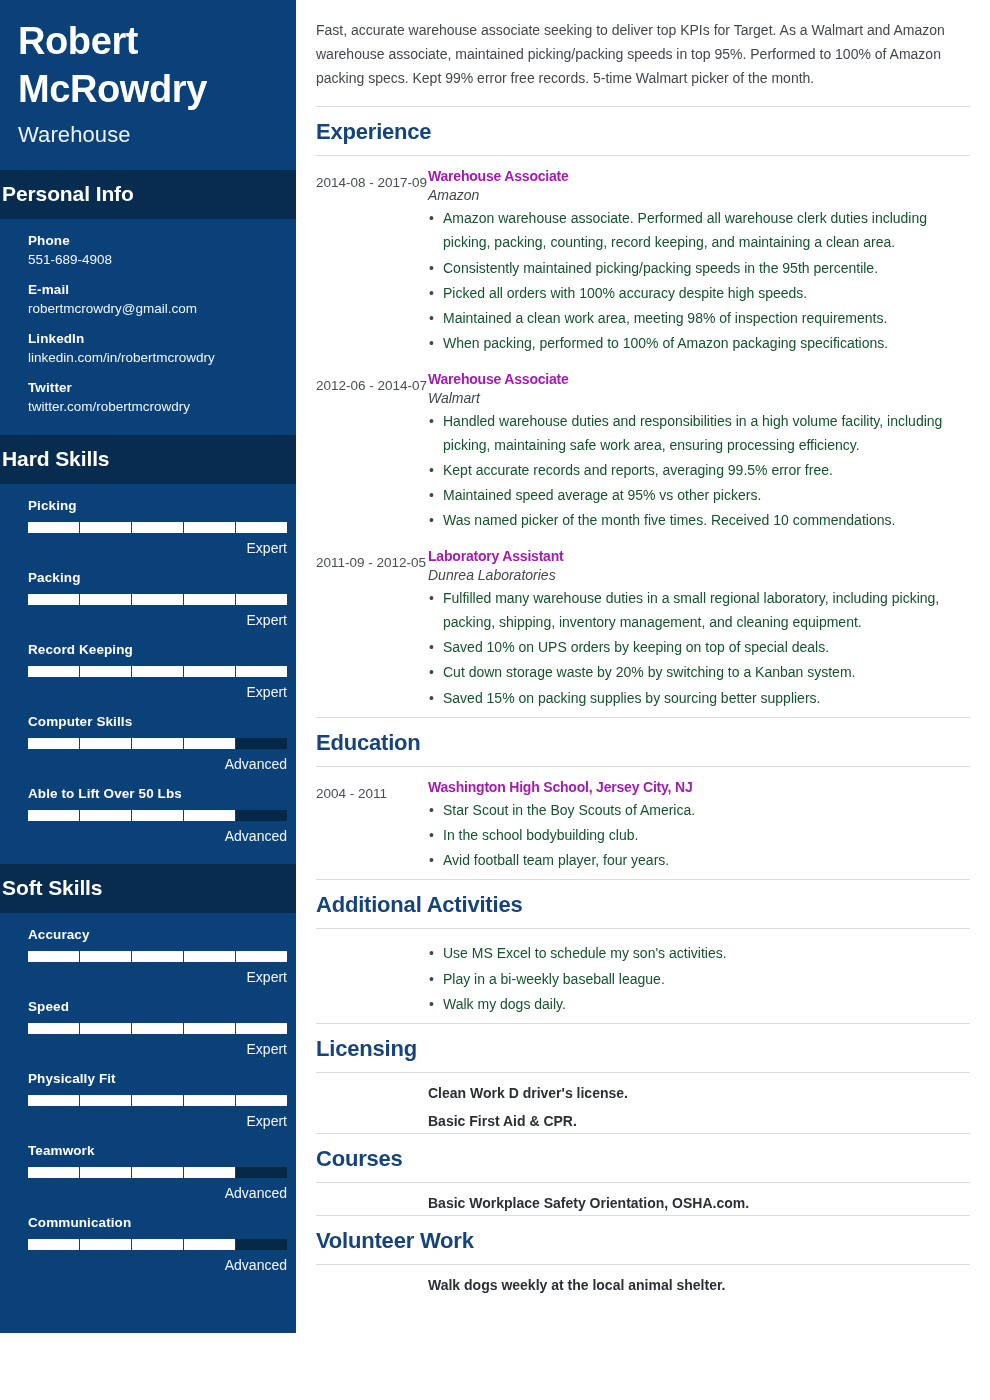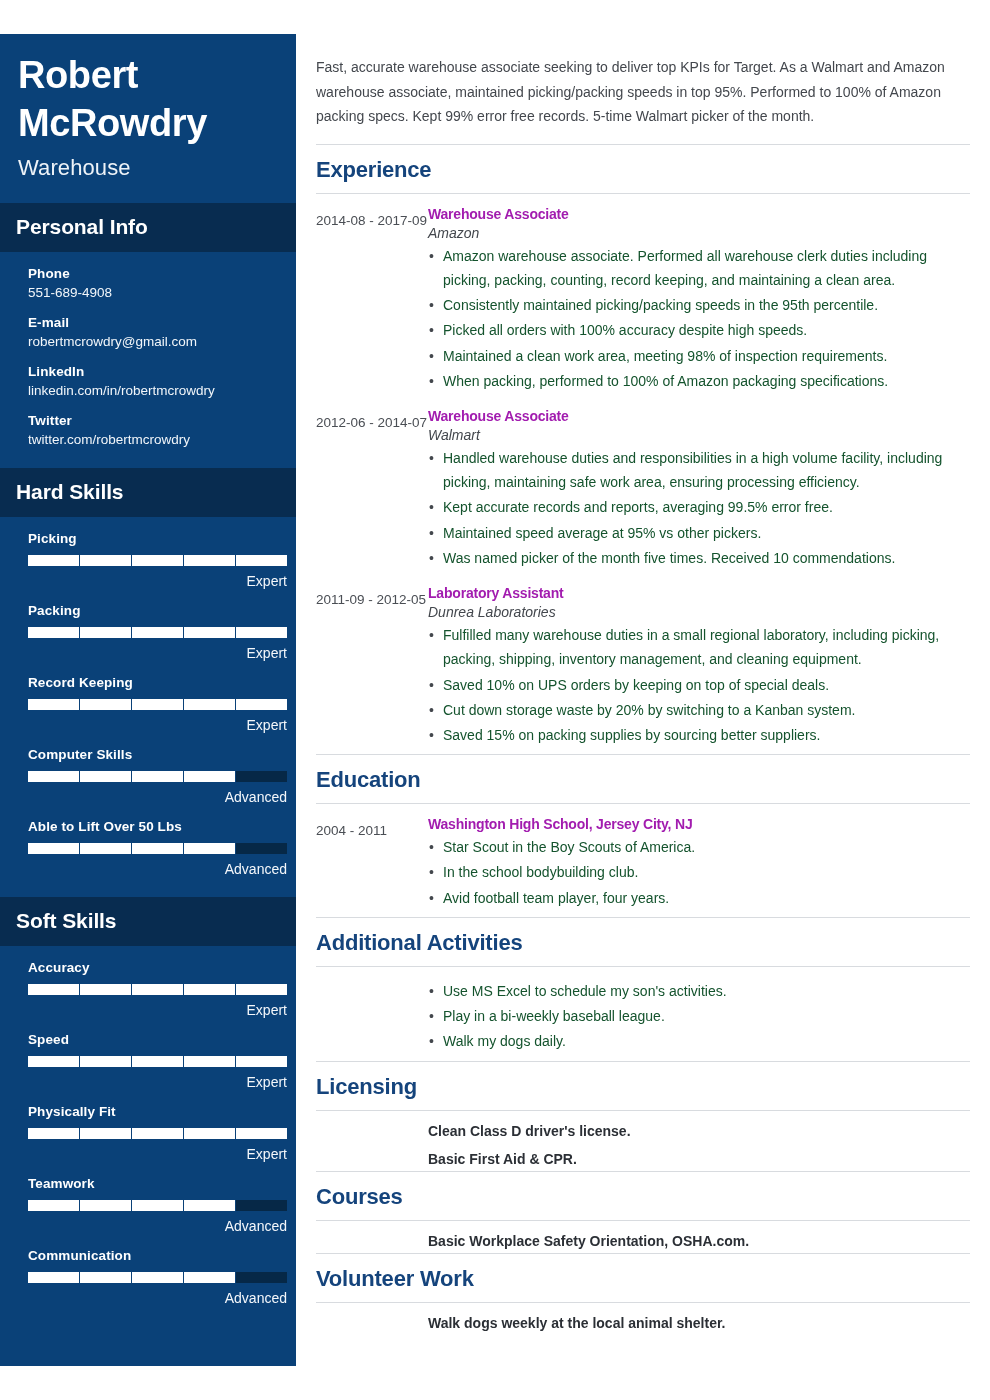--- a/index.html
+++ b/index.html
@@ -7,21 +7,21 @@
     width: 990px;
     background: #ffffff;
     font-family: "Liberation Sans", sans-serif;
     -webkit-font-smoothing: antialiased;
   }
   .page {
     position: relative;
     width: 990px;
     min-height: 1400px;
     display: flex;
-    align-items: center;
+    align-items: flex-start;
     background: #ffffff;
   }
 
   
   .sidebar {
     width: 296px;
     flex: 0 0 296px;
     background: #0a4178;
     color: #ffffff;
     padding-bottom: 40px;
@@ -36,21 +36,21 @@
   }
   .job-title {
     font-size: 22px;
     font-weight: 400;
     margin-top: 8px;
     color: #eef3f8;
     letter-spacing: 0.1px;
   }
   .side-band {
     background: #082c50;
-    padding: 12px 18px 13px 16px;
+    padding: 12px 18px 13px 2px;
   }
   .side-band-title {
     font-size: 21px;
     font-weight: 700;
     color: #ffffff;
     letter-spacing: -0.1px;
   }
   .side-body { padding: 14px 18px 6px 28px; }
 
   .contact-item { margin-bottom: 15px; }
@@ -423,21 +423,21 @@
         </div>
     </section>
 
     <section class="section">
       <div class="rule"></div>
       <div class="section-title">Licensing</div>
       <div class="rule"></div>
       <div class="entries" id="licensing-entries">
           <div class="plain-entry">
             <div class="plain-spacer"></div>
-            <div class="plain-text">Clean Class D driver's license.</div>
+            <div class="plain-text">Clean Work D driver's license.</div>
           </div>
           <div class="plain-entry">
             <div class="plain-spacer"></div>
             <div class="plain-text">Basic First Aid &amp; CPR.</div>
           </div>
         </div>
     </section>
 
     <section class="section">
       <div class="rule"></div>

